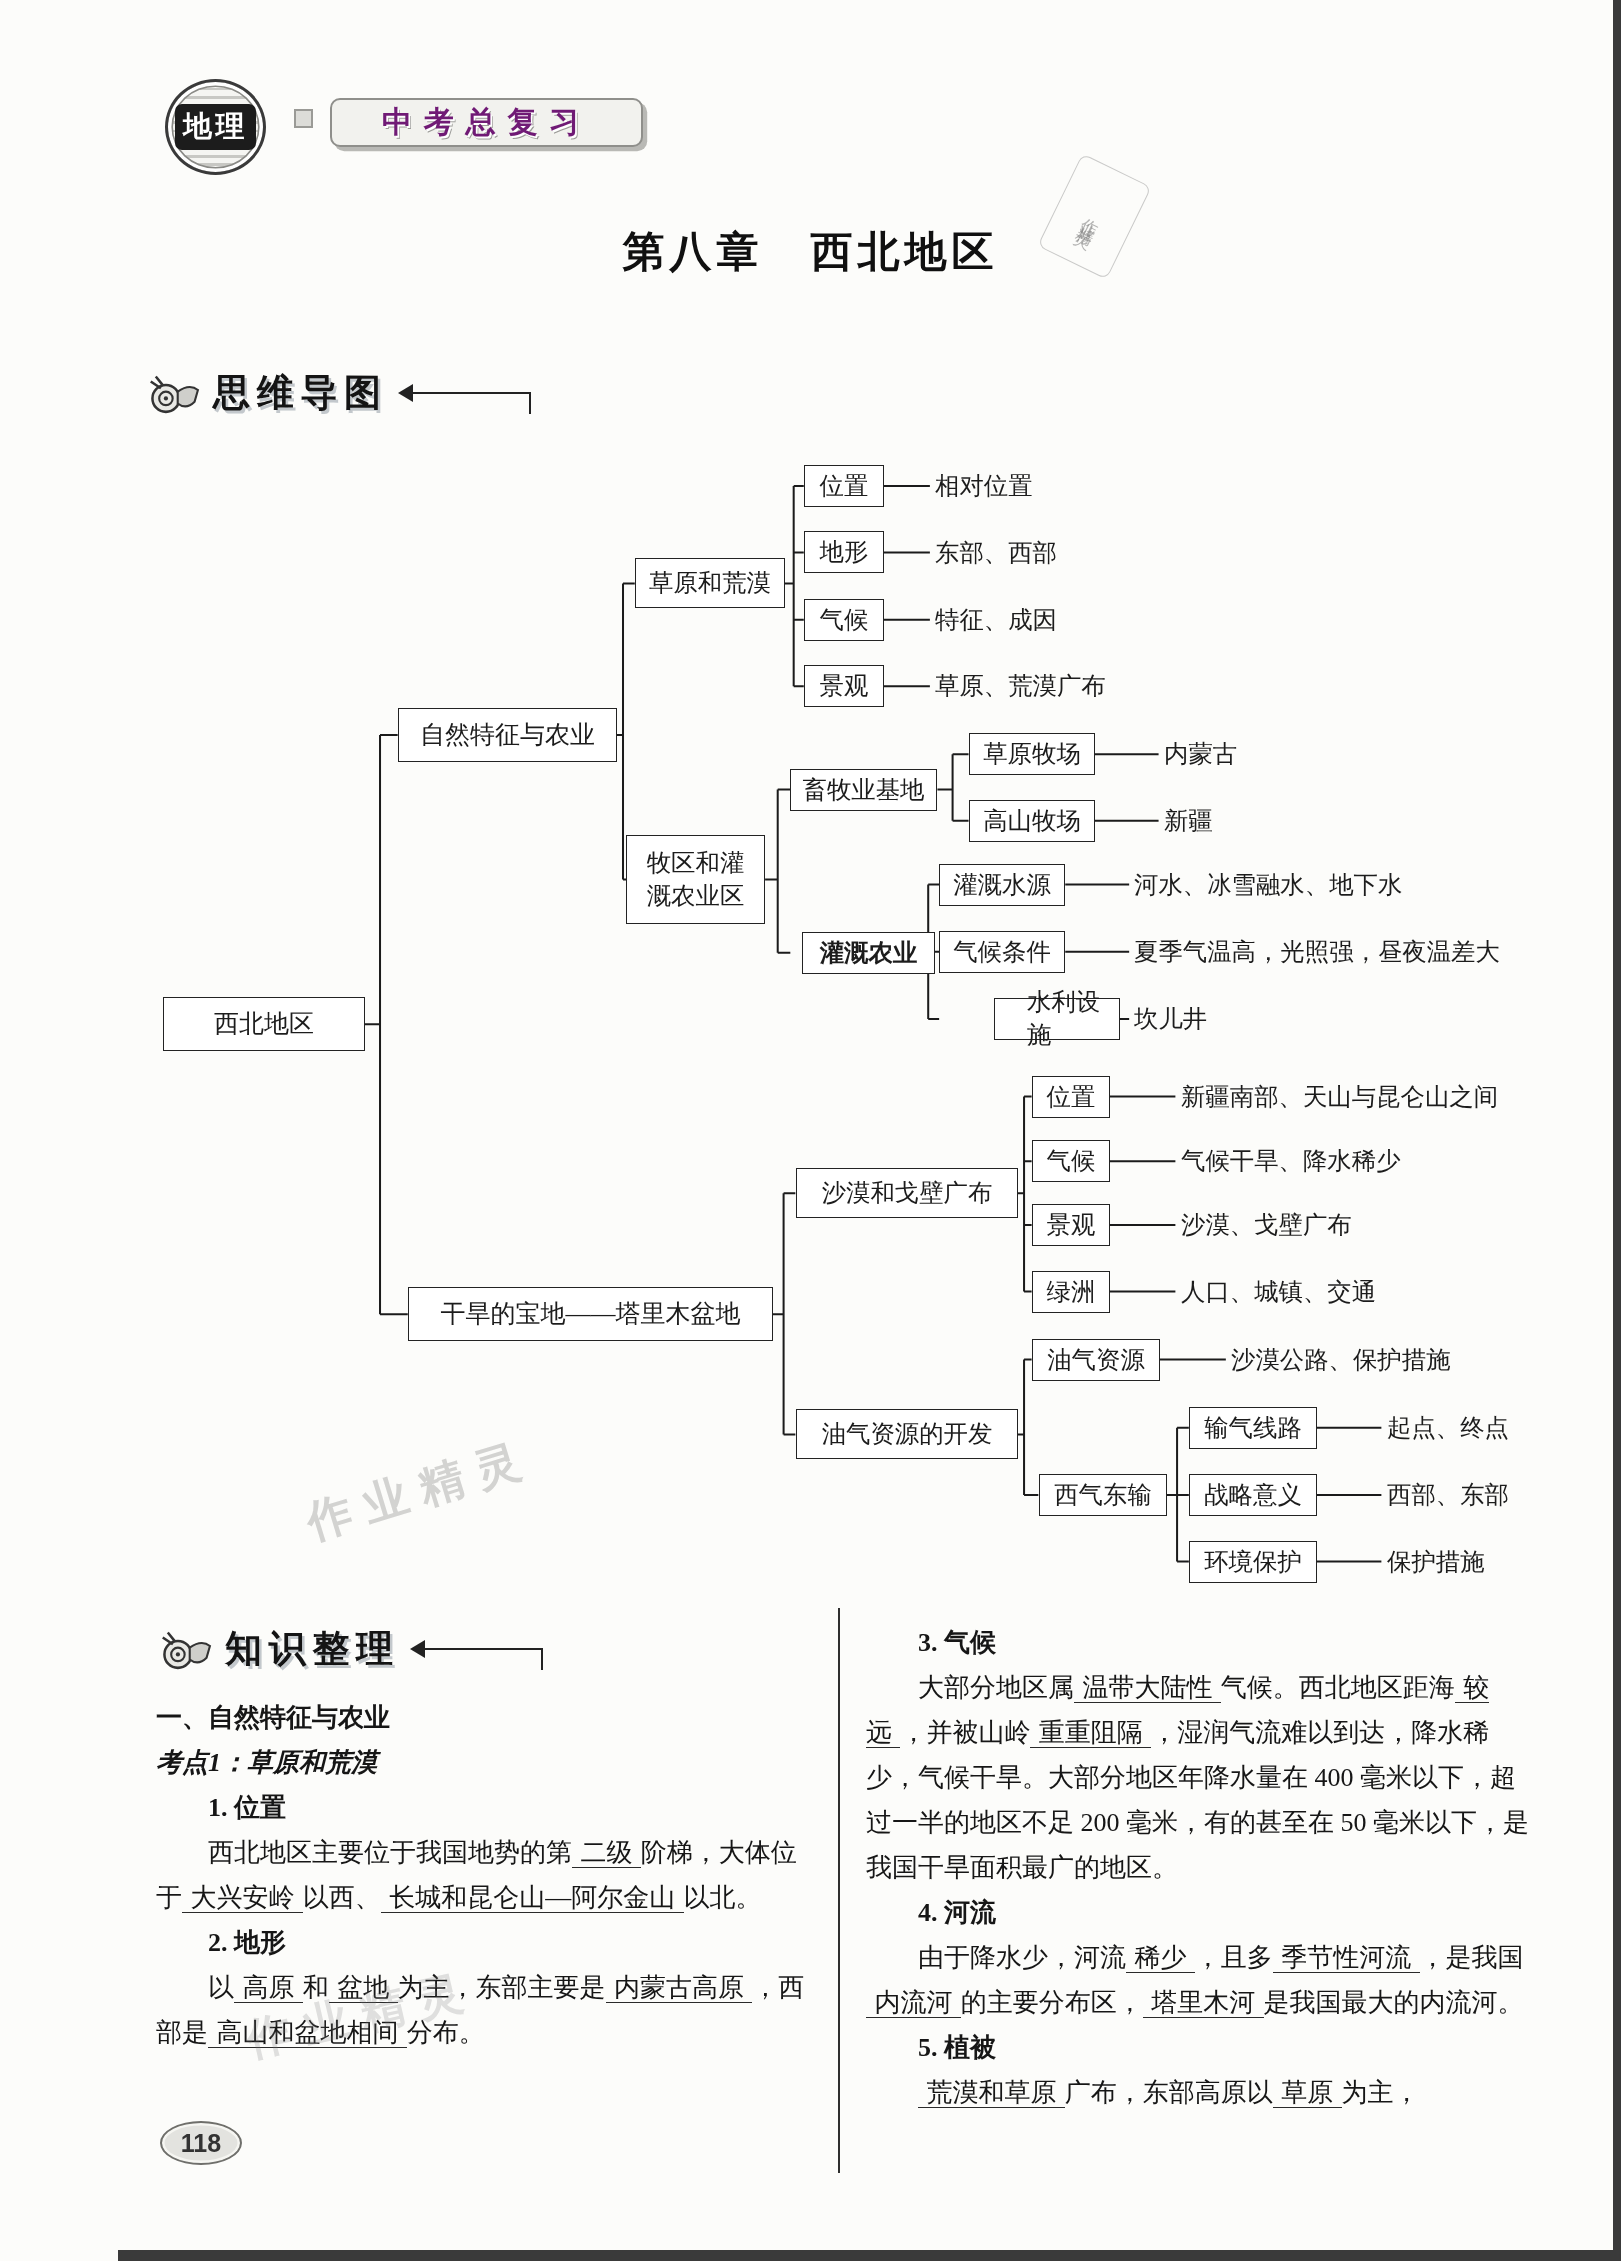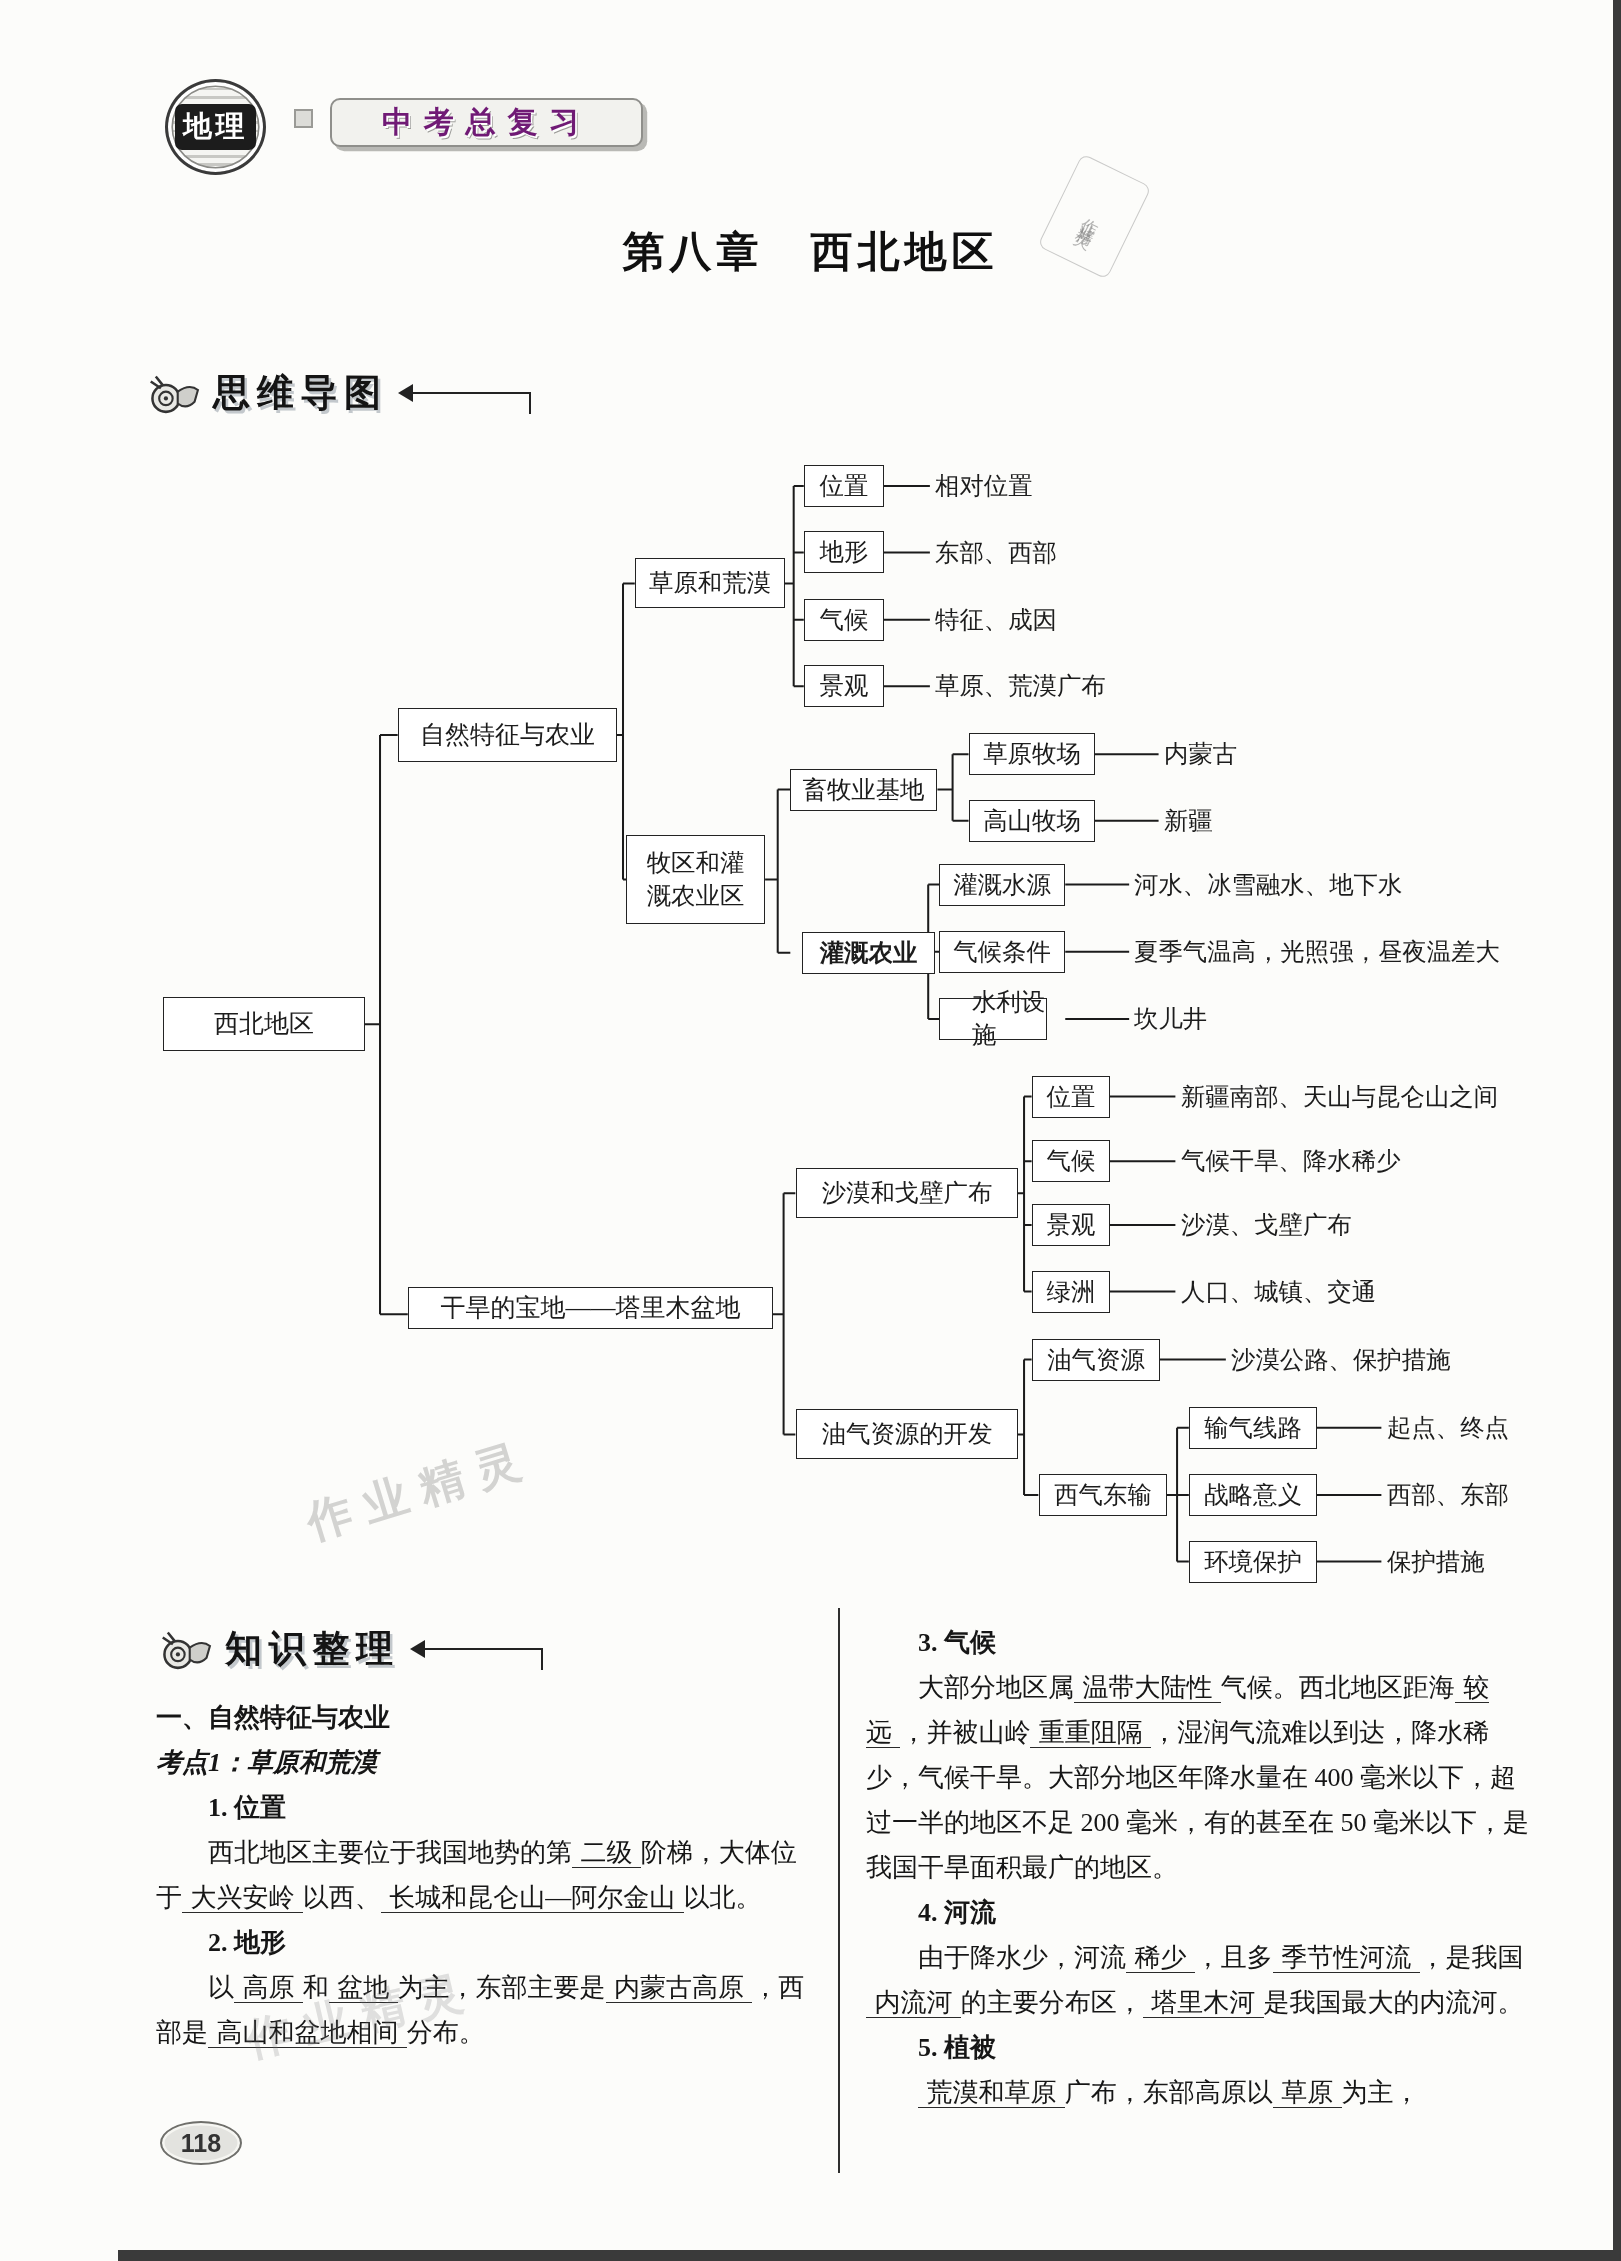--- a/index.html
+++ b/index.html
@@ -137,21 +137,21 @@
     M1210 1419 H1218 M1218 1304 V1536 M1218 1304 H1227 M1218 1381 H1227 M1218 1457 H1227 M1218 1536 H1227
     M1320 1304 H1398 M1320 1381 H1398 M1320 1457 H1398 M1320 1536 H1398
     M1210 1706 H1218 M1218 1617 V1778 M1218 1617 H1227 M1218 1778 H1235
     M1379 1617 H1458
     M1387 1778 H1400 M1400 1698 V1857 M1400 1698 H1414 M1400 1778 H1414 M1400 1857 H1414
     M1566 1698 H1643 M1566 1778 H1643 M1566 1857 H1643"></path>
 </svg>
 
 <div class="mbox big" style="left:163px; top:997px; width:202px; height:54px;">西北地区</div>
 <div class="mbox big" style="left:398px; top:708px; width:219px; height:54px;">自然特征与农业</div>
-<div class="mbox big" style="left:408px; top:1287px; width:365px; height:42px;">干旱的宝地——塔里木盆地</div>
+<div class="mbox big" style="left:408px; top:1287px; width:365px; height:54px;">干旱的宝地——塔里木盆地</div>
 
 <div class="mbox" style="left:635px; top:558px; width:150px; height:50px;">草原和荒漠</div>
 <div class="mbox" style="left:626px; top:835px; width:139px; height:89px;">牧区和灌
 溉农业区</div>
 <div class="mbox" style="left:790px; top:769px; width:147px; height:42px;">畜牧业基地</div>
 <div class="mbox" style="left:802px; top:932px; width:133px; height:42px;font-weight:bold;">灌溉农业</div>
 <div class="mbox" style="left:796px; top:1168px; width:222px; height:50px;">沙漠和戈壁广布</div>
 <div class="mbox" style="left:796px; top:1409px; width:222px; height:50px;">油气资源的开发</div>
 <div class="mbox" style="left:1039px; top:1474px; width:128px; height:42px;">西气东输</div>
 
@@ -164,21 +164,21 @@
 <div class="leaf" style="left:935px; top:598px;">特征、成因</div>
 <div class="leaf" style="left:935px; top:664px;">草原、荒漠广布</div>
 
 <div class="mbox" style="left:969px; top:733px; width:126px; height:42px;">草原牧场</div>
 <div class="mbox" style="left:969px; top:800px; width:126px; height:42px;">高山牧场</div>
 <div class="leaf" style="left:1164px; top:732px;">内蒙古</div>
 <div class="leaf" style="left:1164px; top:799px;">新疆</div>
 
 <div class="mbox" style="left:939px; top:864px; width:126px; height:42px;">灌溉水源</div>
 <div class="mbox" style="left:939px; top:931px; width:126px; height:42px;">气候条件</div>
-<div class="mbox" style="left:939px; top:998px; width:108px; height:42px;padding-left:32px;">水利设施</div>
+<div class="mbox" style="left:994px; top:998px; width:126px; height:42px;padding-left:32px;">水利设施</div>
 <div class="leaf" style="left:1134px; top:863px;">河水、冰雪融水、地下水</div>
 <div class="leaf" style="left:1134px; top:930px;">夏季气温高，光照强，昼夜温差大</div>
 <div class="leaf" style="left:1134px; top:997px;">坎儿井</div>
 
 <div class="mbox" style="left:1032px; top:1076px; width:78px; height:42px;">位置</div>
 <div class="mbox" style="left:1032px; top:1140px; width:78px; height:42px;">气候</div>
 <div class="mbox" style="left:1032px; top:1204px; width:78px; height:42px;">景观</div>
 <div class="mbox" style="left:1032px; top:1271px; width:78px; height:42px;">绿洲</div>
 <div class="leaf" style="left:1181px; top:1075px;">新疆南部、天山与昆仑山之间</div>
 <div class="leaf" style="left:1181px; top:1139px;">气候干旱、降水稀少</div>

